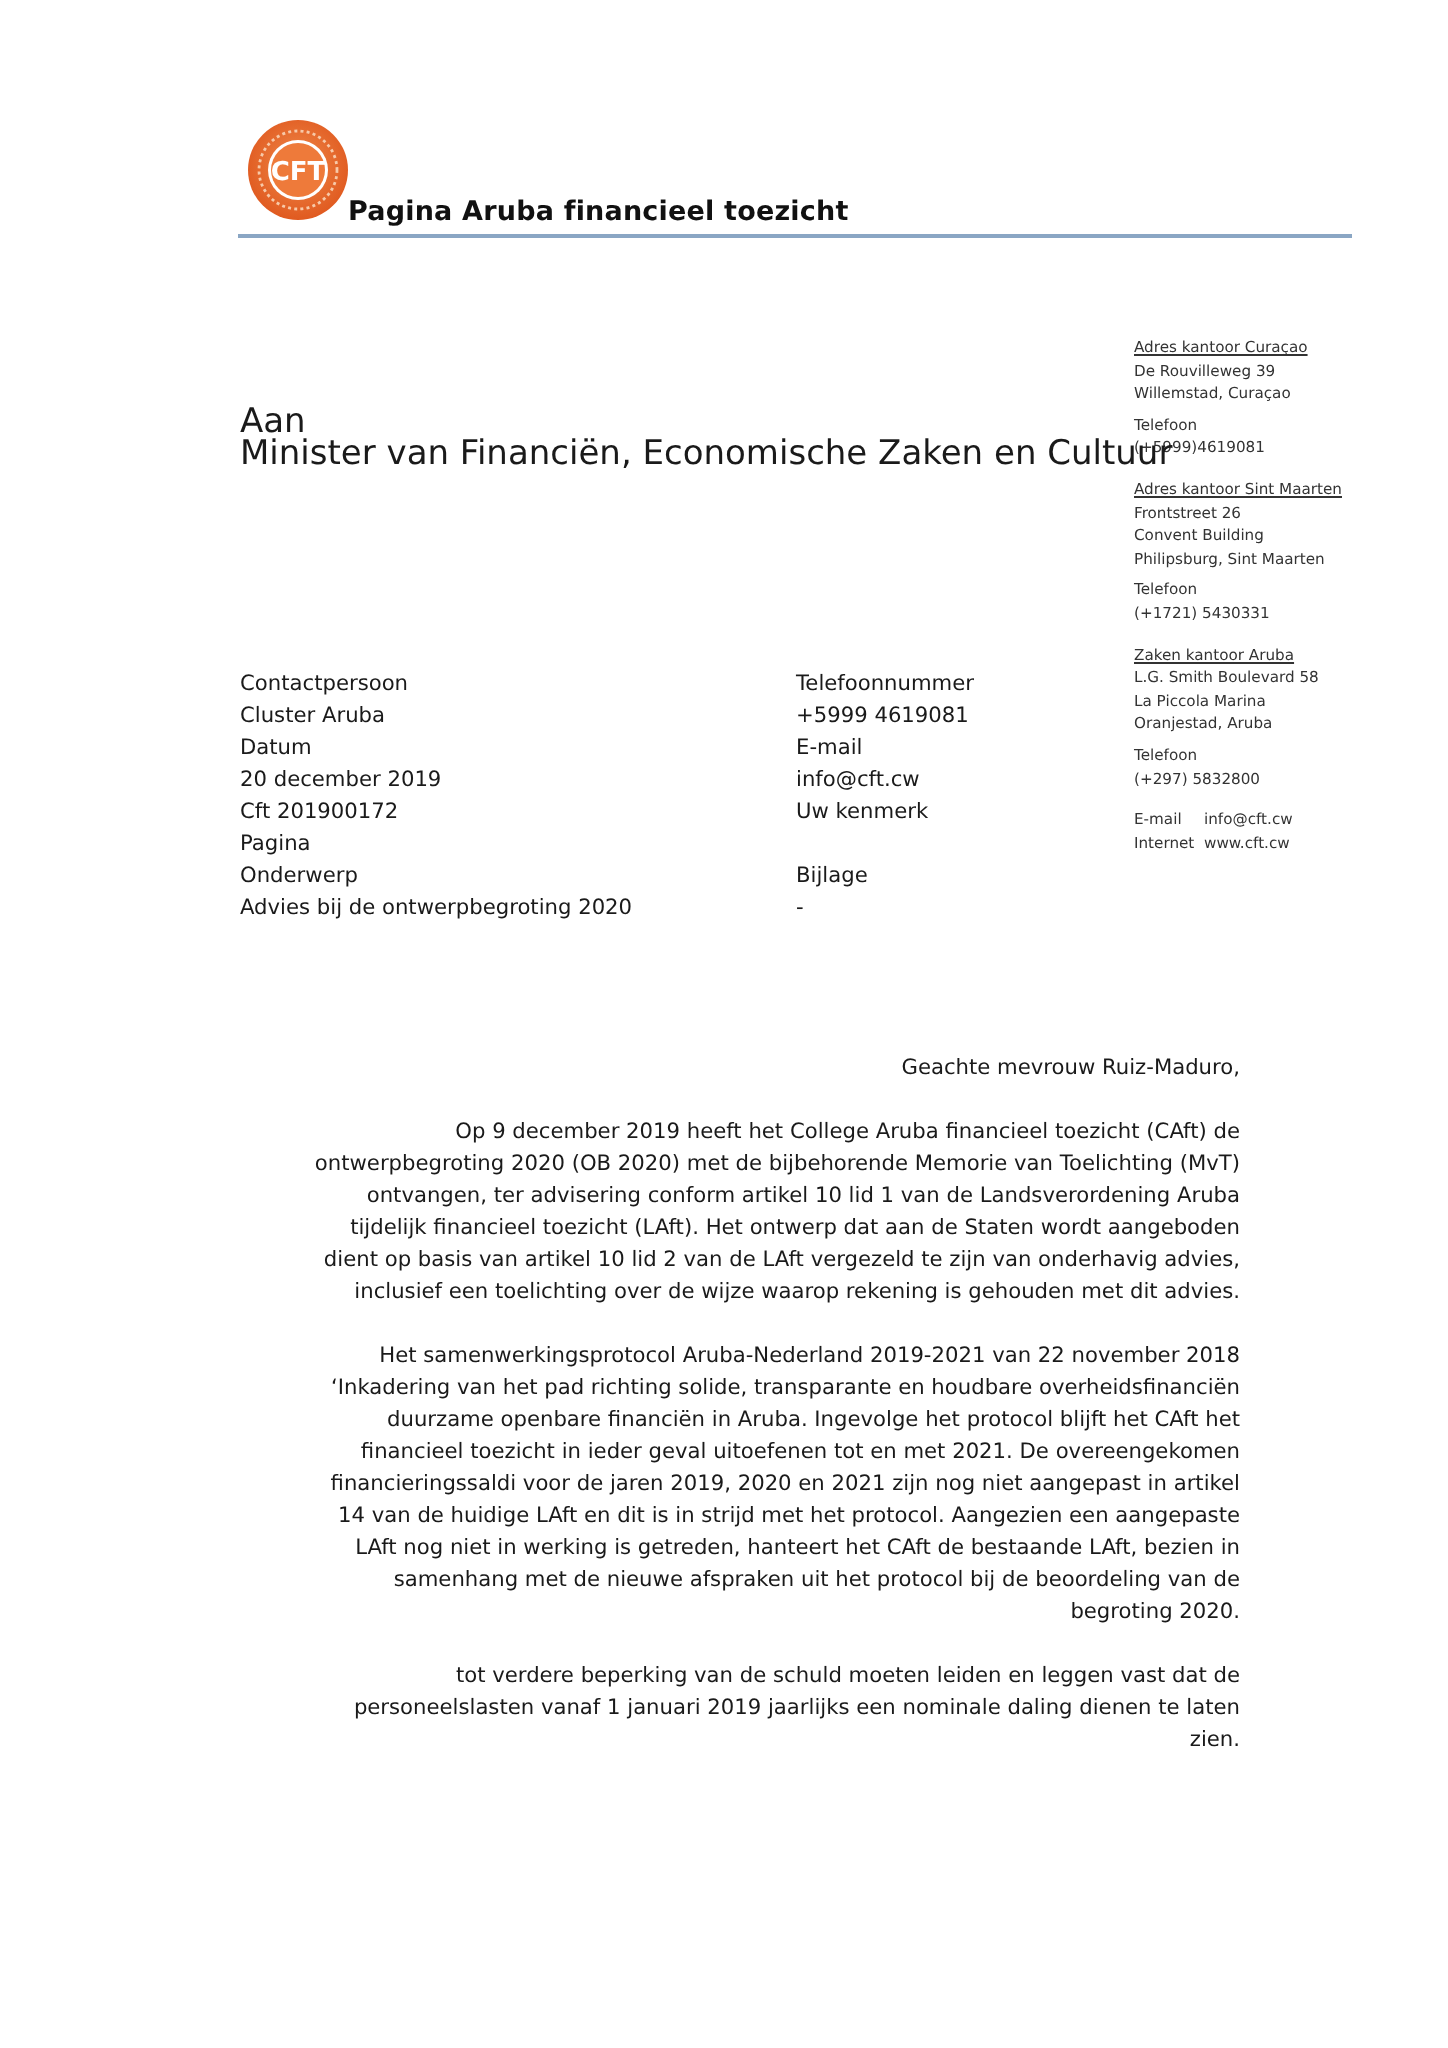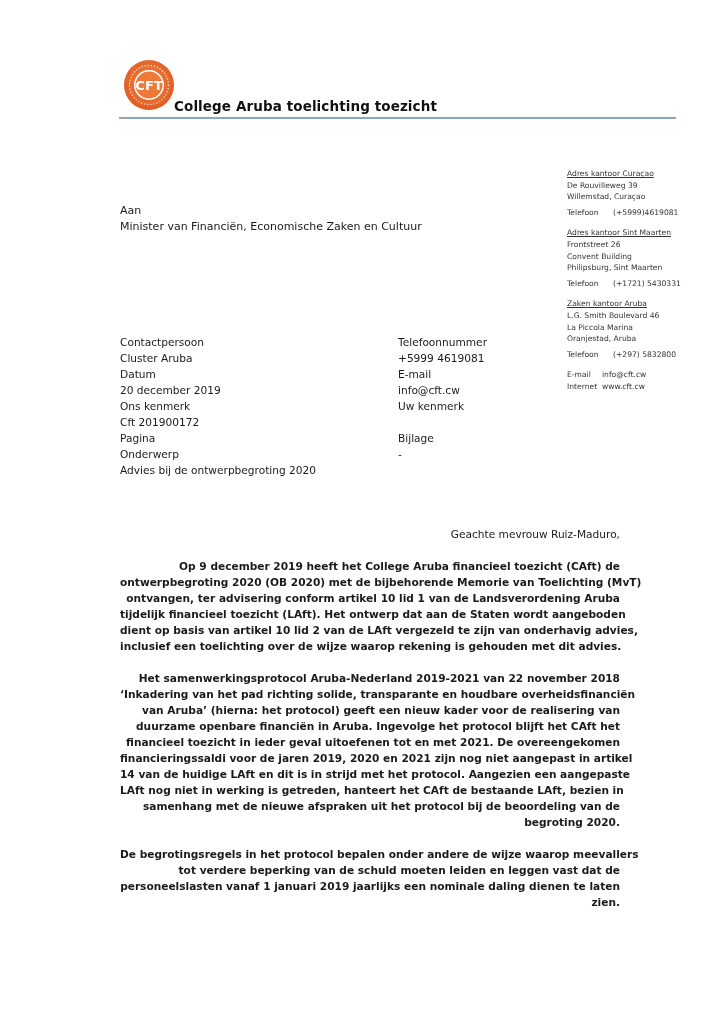--- a/index.html
+++ b/index.html
@@ -49,31 +49,32 @@
       font-size: 7.6px;
       line-height: 11.6px;
       color: #333;
     }
     .sidebar .hdr {
       text-decoration: underline;
     }
     .sidebar .tel {
       margin-top: 4px;
       display: flex;
+      flex-direction: column;
     }
     .sidebar .tel .lbl { width: 46px; }
     .sidebar .block { margin-bottom: 9px; }
     .sidebar .row { display: flex; }
     .sidebar .row .lbl { width: 35px; }
 
     .addressee {
       position: absolute;
       left: 120px;
       top: 203px;
-      font-size: 11px;
+      font-size: 17px;
       line-height: 16px;
     }
     .meta {
       position: absolute;
       left: 120px;
       top: 334px;
       font-size: 10.6px;
       line-height: 16px;
     }
     .meta-right {
@@ -90,41 +91,41 @@
       top: 526px;
       width: 500px;
       font-size: 10.6px;
       line-height: 16px;
     }
     .body-text p {
       margin: 0 0 16px 0;
       white-space: nowrap;
       text-align: right;
     }
-    .body-text .line { display: block; font-weight: bold; }
+    .body-text .line { display: block; }
   </style>
 </head>
 <body>
 
 <div class="logo">
   <svg width="52" height="52" viewBox="0 0 52 52">
     <defs>
       <radialGradient id="lg" cx="50%" cy="45%" r="55%">
         <stop offset="0%" stop-color="#f08a4a"></stop>
         <stop offset="100%" stop-color="#e05a20"></stop>
       </radialGradient>
     </defs>
     <circle cx="26" cy="26" r="25" fill="url(#lg)"></circle>
     <circle cx="26" cy="26" r="19.5" fill="none" stroke="#f7c9a8" stroke-width="1.4" stroke-dasharray="1.5 1.6"></circle>
     <circle cx="26" cy="26" r="15" fill="#ffffff"></circle>
     <circle cx="26" cy="26" r="13.5" fill="#ee7a3a"></circle>
     <text x="26" y="31" text-anchor="middle" font-family="DejaVu Sans, sans-serif" font-weight="bold" font-size="13" fill="#ffffff">CFT</text>
   </svg>
 </div>
-<div class="org-name">College Aruba toelichting toezicht</div>
+<div class="org-name">Pagina Aruba financieel toezicht</div>
 <div class="header-rule"></div>
 
 <div class="sidebar">
   <div class="block">
     <div class="hdr">Adres kantoor Curaçao</div>
     <div>De Rouvilleweg 39</div>
     <div>Willemstad, Curaçao</div>
     <div class="tel">
       <span class="lbl">Telefoon</span>
       <span>(+5999)4619081</span>
@@ -135,21 +136,21 @@
     <div>Frontstreet 26</div>
     <div>Convent Building</div>
     <div>Philipsburg, Sint Maarten</div>
     <div class="tel">
       <span class="lbl">Telefoon</span>
       <span>(+1721) 5430331</span>
     </div>
   </div>
   <div class="block">
     <div class="hdr">Zaken kantoor Aruba</div>
-    <div>L.G. Smith Boulevard 46</div>
+    <div>L.G. Smith Boulevard 58</div>
     <div>La Piccola Marina</div>
     <div>Oranjestad, Aruba</div>
     <div class="tel">
       <span class="lbl">Telefoon</span>
       <span>(+297) 5832800</span>
     </div>
   </div>
   <div style="margin-top:5px;">
     <div class="row">
       <span class="lbl">E-mail</span>
@@ -165,21 +166,20 @@
 <div class="addressee">
   <div>Aan</div>
   <div>Minister van Financiën, Economische Zaken en Cultuur</div>
 </div>
 
 <div class="meta">
   <div>Contactpersoon</div>
   <div>Cluster Aruba</div>
   <div>Datum</div>
   <div>20 december 2019</div>
-  <div>Ons kenmerk</div>
   <div>Cft 201900172</div>
   <div>Pagina</div>
   <div>Onderwerp</div>
   <div>Advies bij de ontwerpbegroting 2020</div>
 </div>
 
 <div class="meta-right">
   <div>Telefoonnummer</div>
   <div>+5999 4619081</div>
   <div>E-mail</div>
@@ -196,28 +196,26 @@
     <span class="line">Op 9 december 2019 heeft het College Aruba financieel toezicht (CAft) de</span>
     <span class="line">ontwerpbegroting 2020 (OB 2020) met de bijbehorende Memorie van Toelichting (MvT)</span>
     <span class="line">ontvangen, ter advisering conform artikel 10 lid 1 van de Landsverordening Aruba</span>
     <span class="line">tijdelijk financieel toezicht (LAft). Het ontwerp dat aan de Staten wordt aangeboden</span>
     <span class="line">dient op basis van artikel 10 lid 2 van de LAft vergezeld te zijn van onderhavig advies,</span>
     <span class="line">inclusief een toelichting over de wijze waarop rekening is gehouden met dit advies.</span>
   </p>
   <p>
     <span class="line">Het samenwerkingsprotocol Aruba-Nederland 2019-2021 van 22 november 2018</span>
     <span class="line">‘Inkadering van het pad richting solide, transparante en houdbare overheidsfinanciën</span>
-    <span class="line">van Aruba’ (hierna: het protocol) geeft een nieuw kader voor de realisering van</span>
     <span class="line">duurzame openbare financiën in Aruba. Ingevolge het protocol blijft het CAft het</span>
     <span class="line">financieel toezicht in ieder geval uitoefenen tot en met 2021. De overeengekomen</span>
     <span class="line">financieringssaldi voor de jaren 2019, 2020 en 2021 zijn nog niet aangepast in artikel</span>
     <span class="line">14 van de huidige LAft en dit is in strijd met het protocol. Aangezien een aangepaste</span>
     <span class="line">LAft nog niet in werking is getreden, hanteert het CAft de bestaande LAft, bezien in</span>
     <span class="line">samenhang met de nieuwe afspraken uit het protocol bij de beoordeling van de</span>
     <span class="line">begroting 2020.</span>
   </p>
   <p>
-    <span class="line">De begrotingsregels in het protocol bepalen onder andere de wijze waarop meevallers</span>
     <span class="line">tot verdere beperking van de schuld moeten leiden en leggen vast dat de</span>
     <span class="line">personeelslasten vanaf 1 januari 2019 jaarlijks een nominale daling dienen te laten</span>
     <span class="line">zien.</span>
   </p>
 </div>
 
 </body></html>

